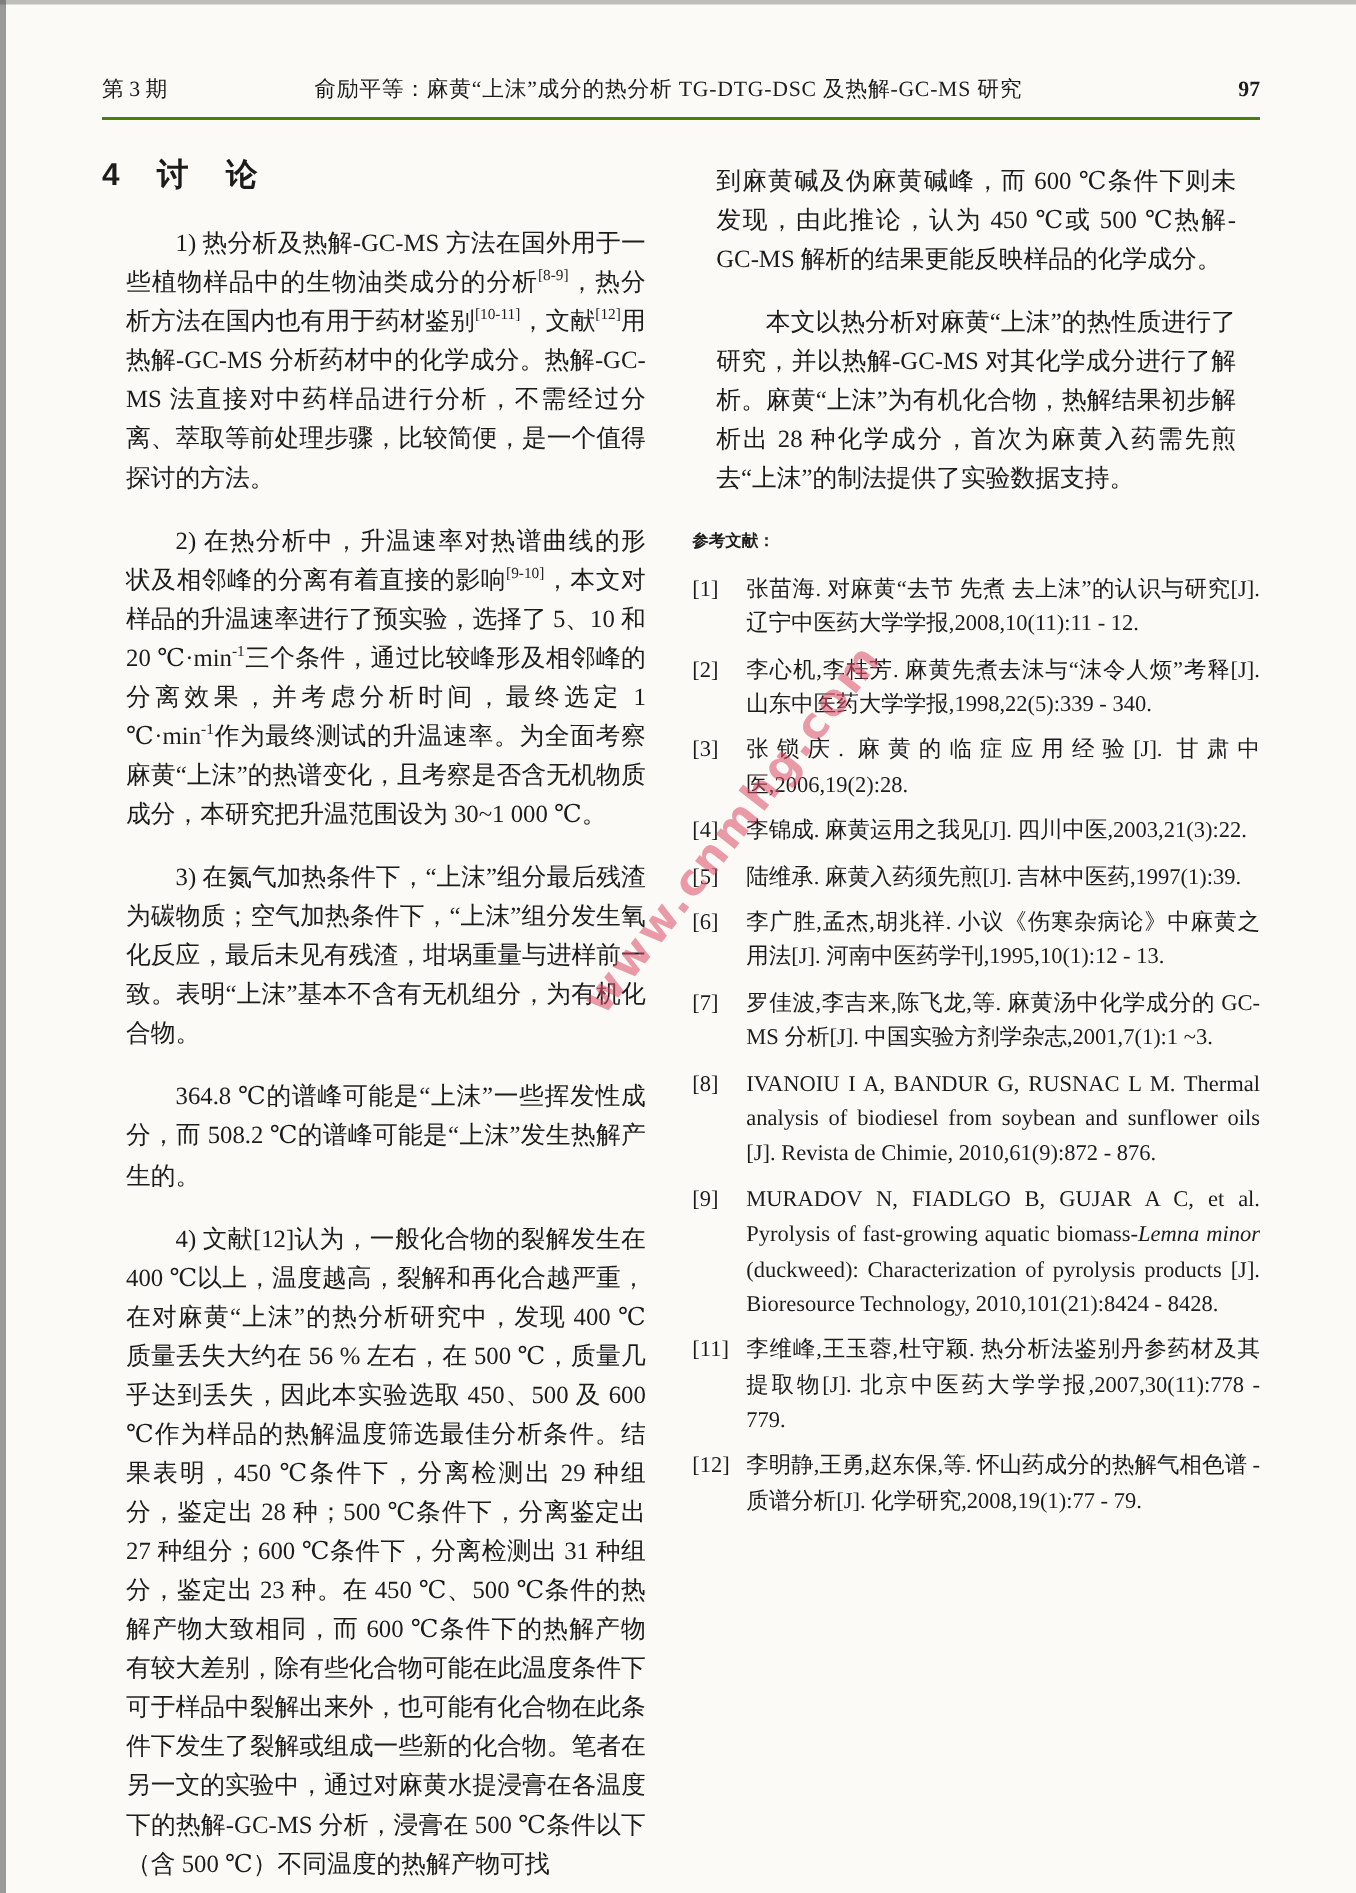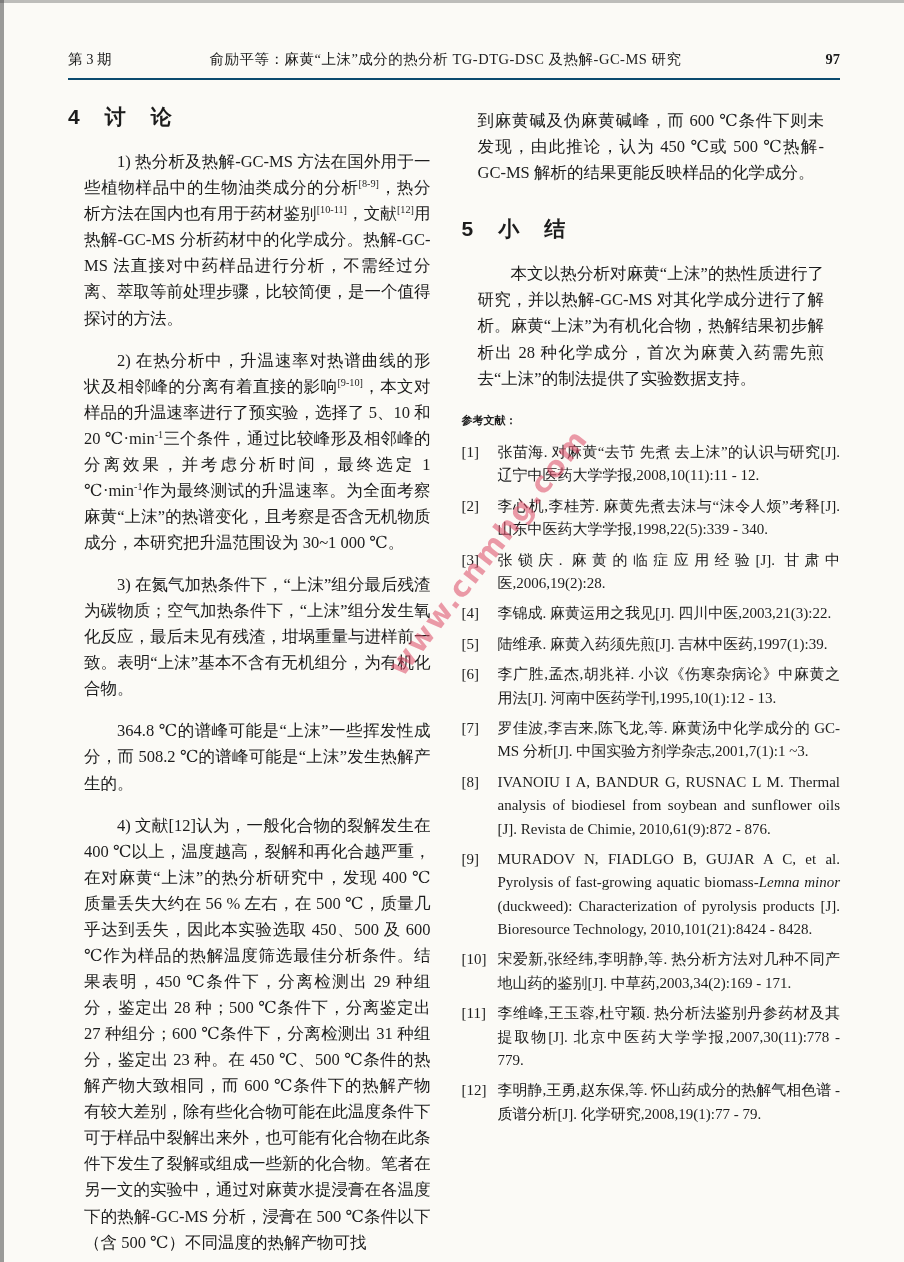--- a/index.html
+++ b/index.html
@@ -17,21 +17,21 @@
     box-sizing: border-box;
   }
   .scan-edge { position: absolute; left: 0; top: 0; width: 4px; height: 100%; background: #3a3a3a; opacity: .5; }
   .scan-edge-top { position: absolute; left: 0; top: 0; width: 100%; height: 3px; background: #4a4a4a; opacity: .35; }
   .page-header {
     position: absolute;
     left: 68px; right: 64px; top: 50px;
     display: flex; align-items: baseline;
     font-size: 14.5px;
     padding-bottom: 9px;
-    border-bottom: 2px solid #0c4a6e;
+    border-bottom: 2px solid #4d7c0f;
   }
   .issue { flex: 0 0 auto; }
   .running-title { flex: 1 1 auto; text-align: center; font-weight: 400; letter-spacing: .5px; }
   .pageno { flex: 0 0 auto; font-weight: 700; margin-left: 46px; }
   .content {
     position: absolute;
     left: 68px; right: 64px; top: 92px;
     display: flex; gap: 15px;
   }
   .col { flex: 1 1 0; font-size: 16.5px; line-height: 1.58; text-align: justify; }
@@ -94,21 +94,20 @@
           <p class="para"><span>3) 在氮气加热条件下，“上沫”组分最后残渣为碳物质；空气加热条件下，“上沫”组分发生氧化反应，最后未见有残渣，坩埚重量与进样前一致。表明“上沫”基本不含有无机组分，为有机化合物。</span></p>
           <p class="para"><span>364.8 ℃的谱峰可能是“上沫”一些挥发性成分，而 508.2 ℃的谱峰可能是“上沫”发生热解产生的。</span></p>
           <p class="para"><span>4) 文献[12]认为，一般化合物的裂解发生在 400 ℃以上，温度越高，裂解和再化合越严重，在对麻黄“上沫”的热分析研究中，发现 400 ℃质量丢失大约在 56 % 左右，在 500 ℃，质量几乎达到丢失，因此本实验选取 450、500 及 600 ℃作为样品的热解温度筛选最佳分析条件。结果表明，450 ℃条件下，分离检测出 29 种组分，鉴定出 28 种；500 ℃条件下，分离鉴定出 27 种组分；600 ℃条件下，分离检测出 31 种组分，鉴定出 23 种。在 450 ℃、500 ℃条件的热解产物大致相同，而 600 ℃条件下的热解产物有较大差别，除有些化合物可能在此温度条件下可于样品中裂解出来外，也可能有化合物在此条件下发生了裂解或组成一些新的化合物。笔者在另一文的实验中，通过对麻黄水提浸膏在各温度下的热解-GC-MS 分析，浸膏在 500 ℃条件以下（含 500 ℃）不同温度的热解产物可找</span></p>
         </div>
     </div>
 
     <div class="col" id="right-col">
       <div id="continuation">
           <p class="para noindent"><span>到麻黄碱及伪麻黄碱峰，而 600 ℃条件下则未发现，由此推论，认为 450 ℃或 500 ℃热解-GC-MS 解析的结果更能反映样品的化学成分。</span></p>
         </div>
-      <h2 class="sec-heading">5　小　结</h2>
       <div id="summary-paras">
           <p class="para"><span>本文以热分析对麻黄“上沫”的热性质进行了研究，并以热解-GC-MS 对其化学成分进行了解析。麻黄“上沫”为有机化合物，热解结果初步解析出 28 种化学成分，首次为麻黄入药需先煎去“上沫”的制法提供了实验数据支持。</span></p>
         </div>
       <h3 class="refs-heading">参考文献：</h3>
       <div id="refs-list">
           <div class="ref-item">
             <span class="ref-label">[1]</span>
             <span class="ref-text"><span>张苗海. 对麻黄“去节 先煮 去上沫”的认识与研究[J]. 辽宁中医药大学学报,2008,10(11):11 - 12.</span></span>
           </div>
           <div class="ref-item">
@@ -137,24 +136,20 @@
           </div>
           <div class="ref-item">
             <span class="ref-label">[8]</span>
             <span class="ref-text"><span>IVANOIU I A, BANDUR G, RUSNAC L M. Thermal analysis of biodiesel from soybean and sunflower oils [J]. Revista de Chimie, 2010,61(9):872 - 876.</span></span>
           </div>
           <div class="ref-item">
             <span class="ref-label">[9]</span>
             <span class="ref-text"><span>MURADOV N, FIADLGO B, GUJAR A C, et al. Pyrolysis of fast-growing aquatic biomass-</span><i>Lemna minor</i><span> (duckweed): Characterization of pyrolysis products [J]. Bioresource Technology, 2010,101(21):8424 - 8428.</span></span>
           </div>
           <div class="ref-item">
-            <span class="ref-label">[10]</span>
-            <span class="ref-text"><span>宋爱新,张经纬,李明静,等. 热分析方法对几种不同产地山药的鉴别[J]. 中草药,2003,34(2):169 - 171.</span></span>
-          </div>
-          <div class="ref-item">
             <span class="ref-label">[11]</span>
             <span class="ref-text"><span>李维峰,王玉蓉,杜守颖. 热分析法鉴别丹参药材及其提取物[J]. 北京中医药大学学报,2007,30(11):778 - 779.</span></span>
           </div>
           <div class="ref-item">
             <span class="ref-label">[12]</span>
             <span class="ref-text"><span>李明静,王勇,赵东保,等. 怀山药成分的热解气相色谱 - 质谱分析[J]. 化学研究,2008,19(1):77 - 79.</span></span>
           </div>
         </div>
     </div>
   </div>

